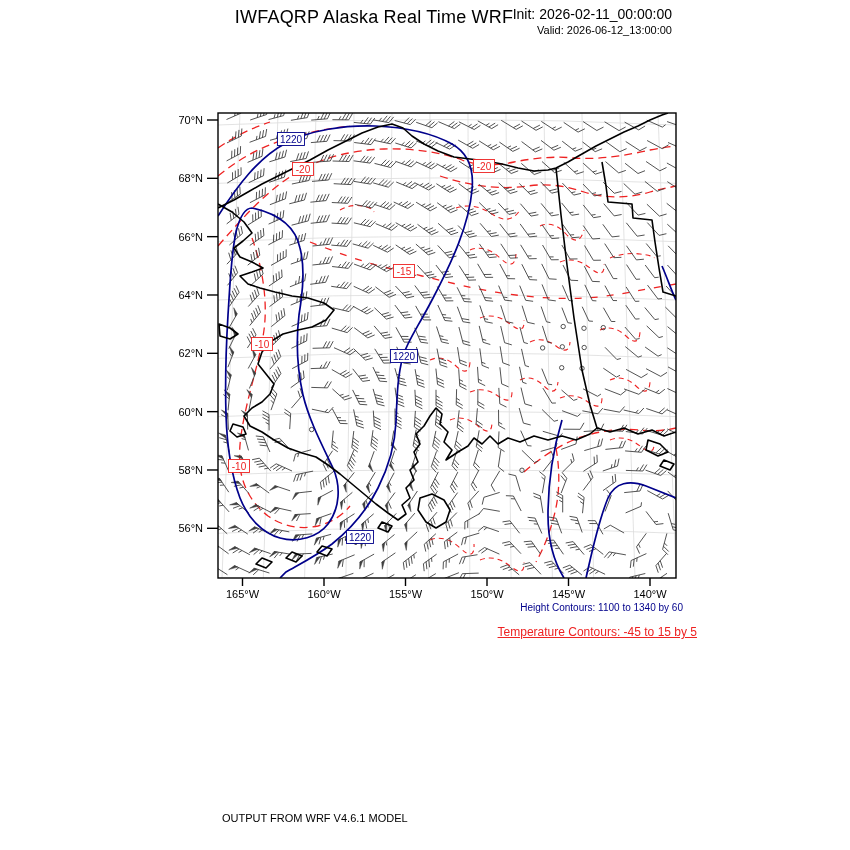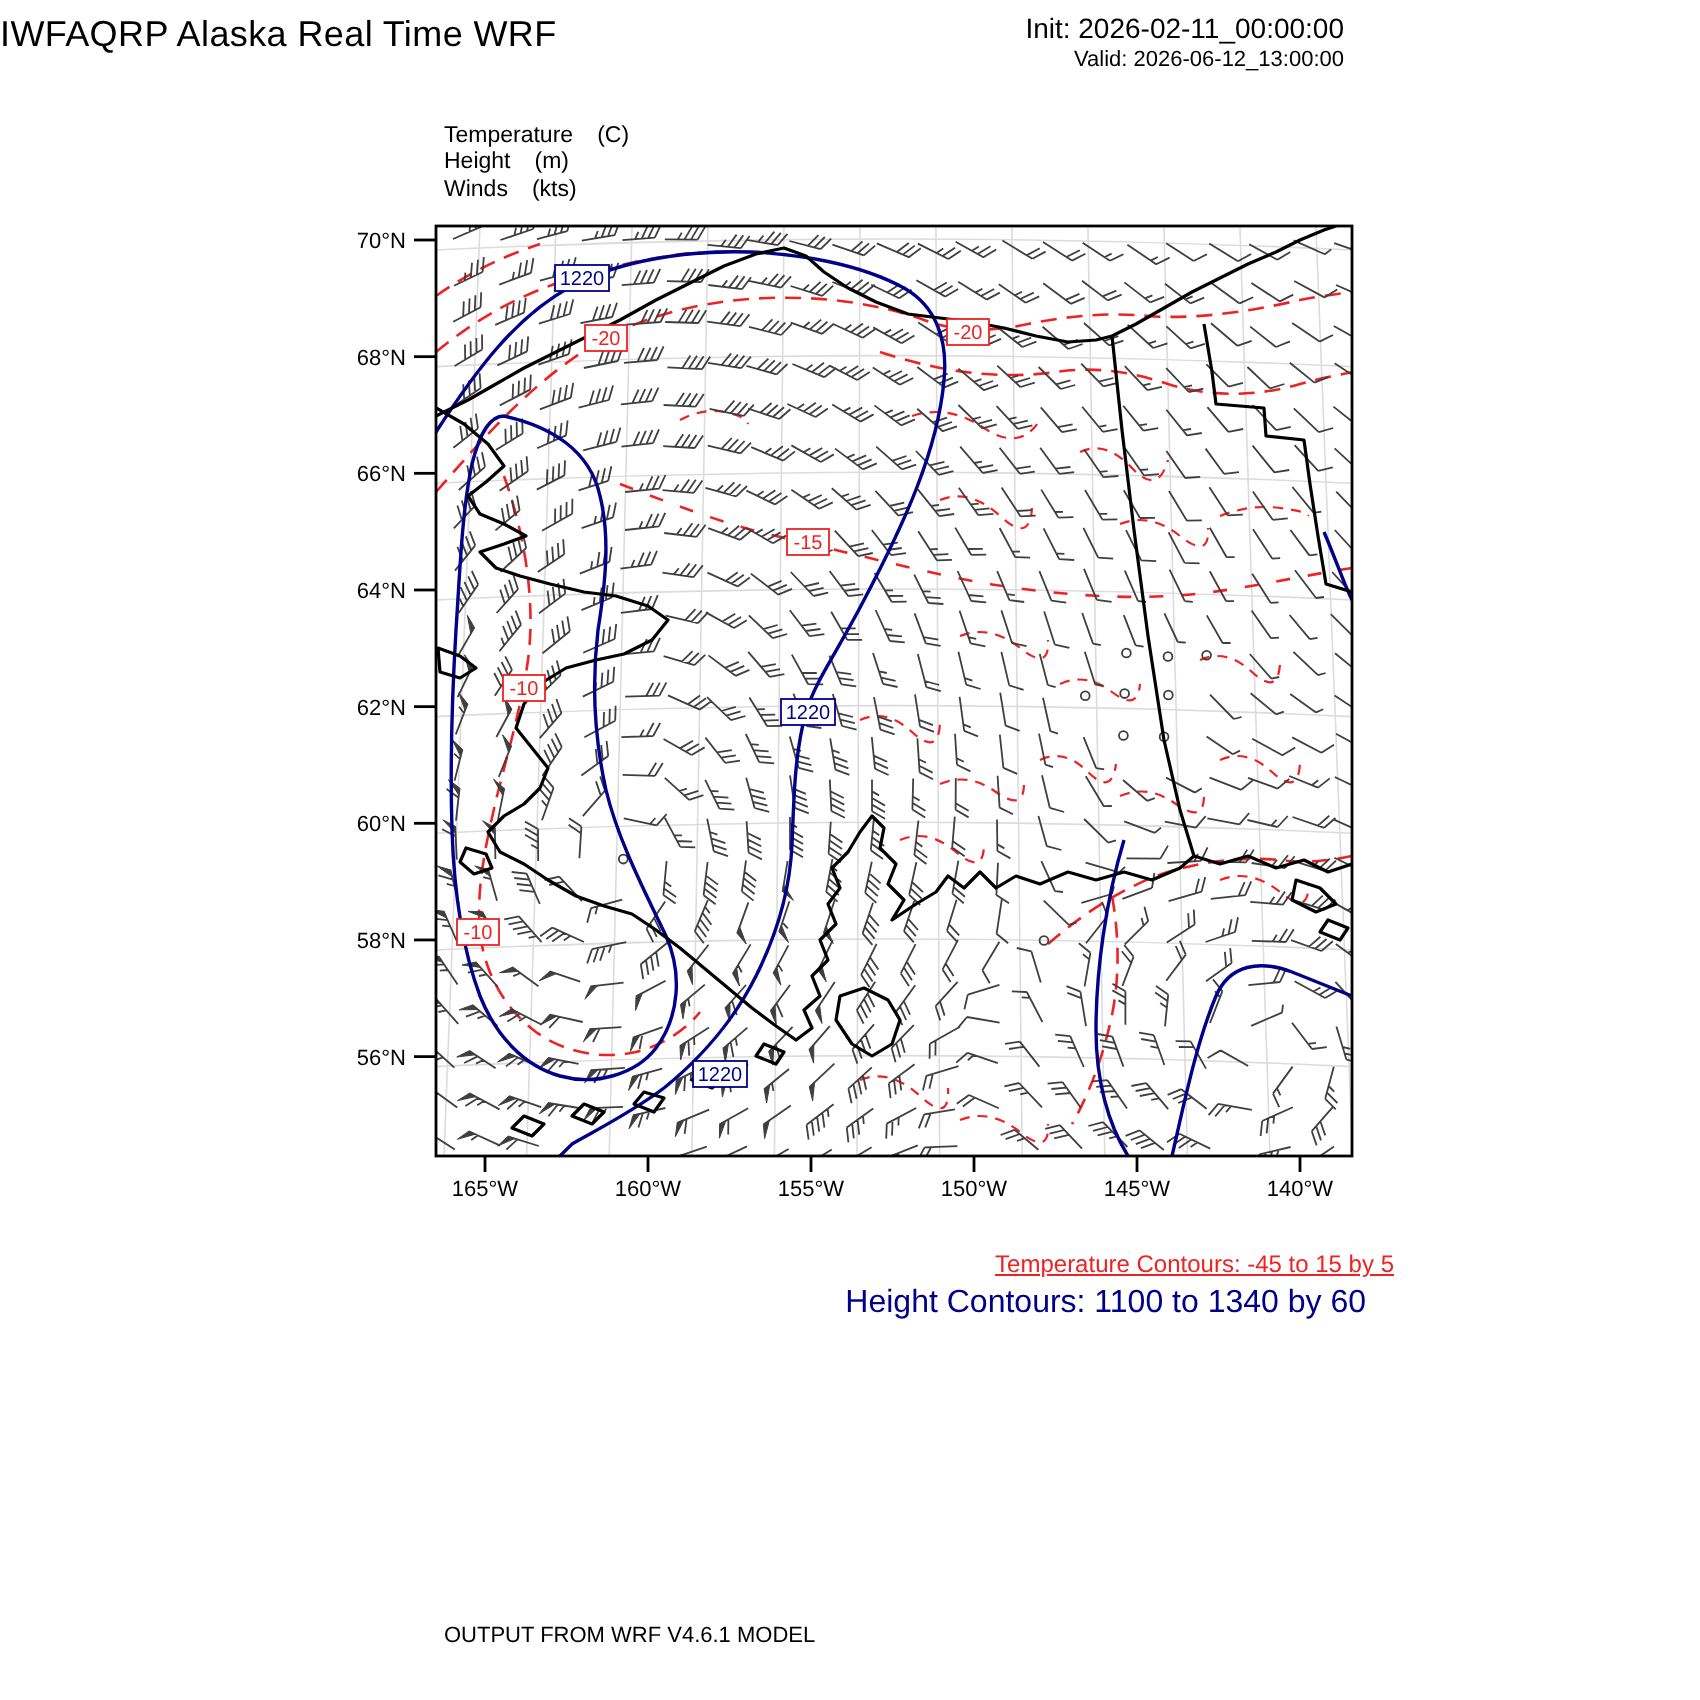--- a/index.html
+++ b/index.html
@@ -1,53 +1,39 @@
 <!DOCTYPE html>
 <html><head>
 <meta charset="utf-8">
 <style>
   html,body{margin:0;padding:0;background:#ffffff;}
   #page{position:relative;width:850px;height:850px;background:#ffffff;overflow:hidden;
         font-family:"Liberation Sans", sans-serif;color:#000;}
   .abs{position:absolute;}
-  #title{left:0;top:7px;width:700px;text-align:left;font-size:18px;letter-spacing:.2px;}
+  #title{left:0;top:7px;width:700px;text-align:center;font-size:18px;letter-spacing:.2px;padding-left:24px;}
   #init{right:178px;top:6px;font-size:14px;font-weight:normal;text-align:right;}
   #valid{right:178px;top:24px;font-size:11px;text-align:right;}
   #legend{left:222px;top:62px;font-size:11.5px;line-height:13.4px;}
   .legend-row{display:flex;}
   .legend-unit{margin-left:12px;}
-  #hnote{right:167px;top:602px;font-size:16px;color:#00008b;text-align:left;margin-top:41px;}
+  #hnote{right:167px;top:602px;font-size:10px;color:#00008b;text-align:left;}
   #tnote{right:153px;top:625px;font-size:12px;color:#ee2222;text-align:right;text-decoration:underline;}
   #model1{left:222px;top:812px;font-size:11px;}
   #model2{left:222px;top:825px;font-size:11px;letter-spacing:-0.1px;}
   svg{position:absolute;left:0;top:0;}
   text{font-family:"Liberation Sans", sans-serif;}
 </style>
 </head>
 <body>
 
 <div id="page">
   <div id="title" class="abs">IWFAQRP Alaska Real Time WRF</div>
   <div id="init" class="abs">Init: 2026-02-11_00:00:00</div>
   <div id="valid" class="abs">Valid: 2026-06-12_13:00:00</div>
 
-  <div id="legend" class="abs">
-    <div class="legend-row">
-      <span>Temperature</span>
-      <span class="legend-unit">(C)</span>
-    </div>
-    <div class="legend-row">
-      <span>Height</span>
-      <span class="legend-unit">(m)</span>
-    </div>
-    <div class="legend-row">
-      <span>Winds</span>
-      <span class="legend-unit">(kts)</span>
-    </div>
-  </div>
 
   <svg id="map-svg" width="850" height="850" viewBox="0 0 850 850">
       <defs>
         <clipPath id="mapclip">
           <rect x="218" y="113" width="458" height="465"></rect>
         </clipPath>
       </defs>
       <g clip-path="url(#mapclip)">
         <line x1="240" y1="113" x2="222" y2="578" stroke="#dcdcdc" stroke-width="0.8"></line>
         <line x1="277.996" y1="113" x2="263.3" y2="578" stroke="#dcdcdc" stroke-width="0.8"></line>

